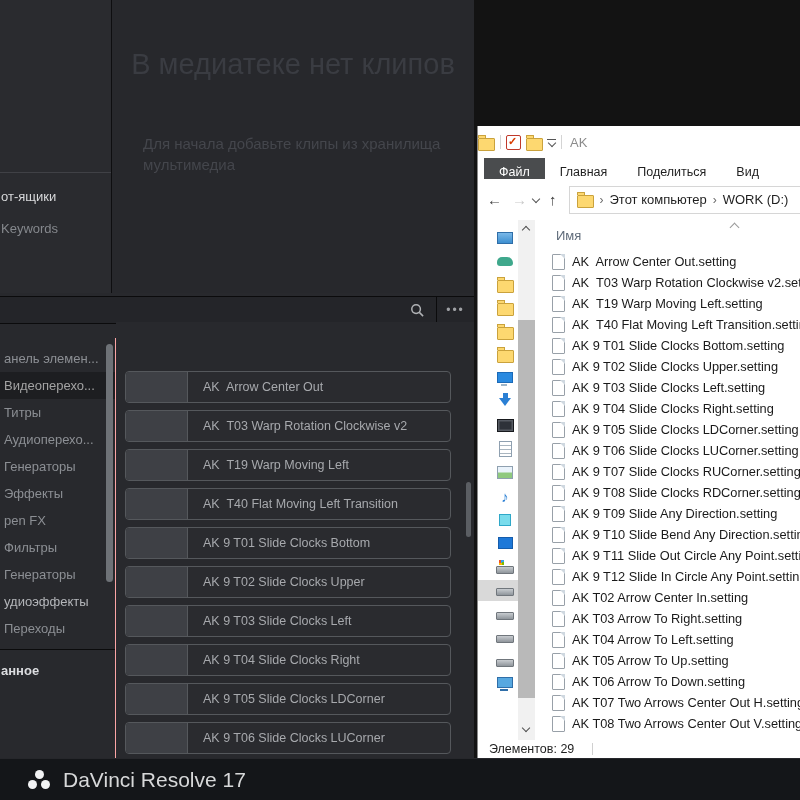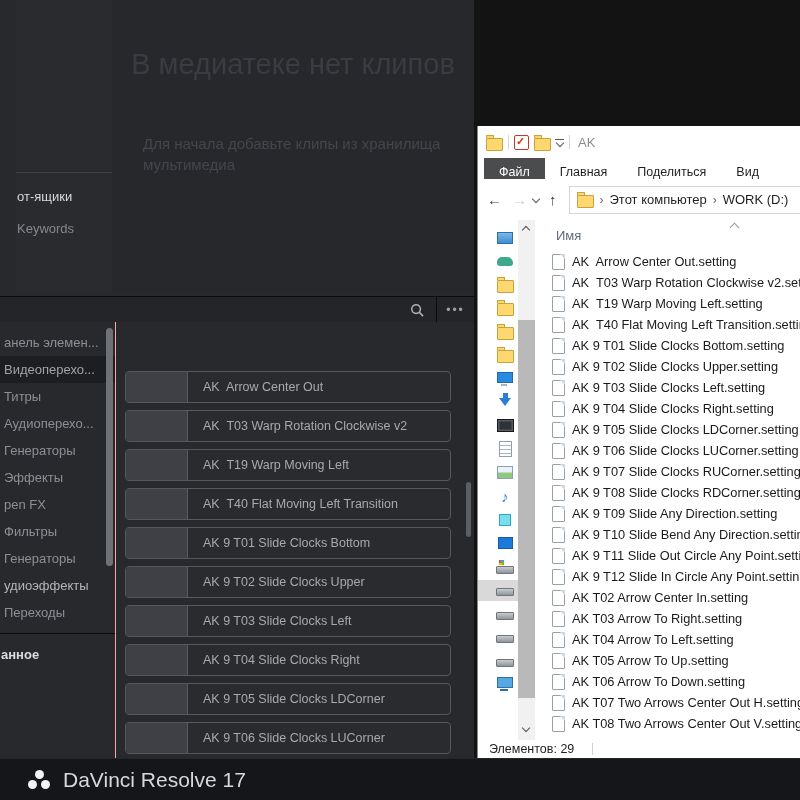--- a/index.html
+++ b/index.html
@@ -1,37 +1,37 @@
 <!DOCTYPE html>
 <html><head>
 <meta charset="utf-8">
 <style>
   html,body{margin:0;padding:0;}
   body{width:800px;height:800px;position:relative;overflow:hidden;background:#131313;
        font-family:"Liberation Sans",sans-serif;-webkit-font-smoothing:antialiased;}
   
   .rv{position:absolute;left:0;top:0;width:474px;height:758px;background:#28292d;}
   .rv-top{position:absolute;left:0;top:0;width:474px;height:293px;}
-  .bins{position:absolute;left:16px;top:0;width:111px;height:293px;background:#2a2b2f;border-right:1px solid #0e0e10;}
+  .bins{position:absolute;left:0;top:0;width:111px;height:293px;background:#2a2b2f;border-right:1px solid #0e0e10;}
   .bins-div{position:absolute;left:0;top:172px;width:111px;height:0;border-top:1px solid #404146;}
   .bins-list{position:absolute;left:0;top:180px;width:111px;}
   .bin-item{height:32px;display:flex;align-items:center;padding-left:1px;font-size:13px;color:#85888d;}
   .bin-item.active span{color:#d8d9db;font-weight:500;}
   .media{position:absolute;left:112px;top:0;width:362px;height:293px;background:#27282c;}
   .media-title{position:absolute;left:0;top:48px;width:362px;text-align:center;font-size:29px;color:#3a3c42;}
   .media-sub{position:absolute;left:31px;top:133px;width:300px;text-align:left;font-size:15px;line-height:21px;color:#44464c;}
   
   .fx-toolbar{position:absolute;left:0;top:296px;width:474px;height:26px;background:#242529;
               border-top:1px solid #0b0b0c;border-bottom:1px solid #0b0b0c;
               display:flex;align-items:center;justify-content:flex-end;}
   .fx-search{width:38px;height:100%;display:flex;align-items:center;justify-content:center;}
   .fx-vdiv{width:1px;height:100%;background:#0b0b0c;}
   .fx-dots{width:37px;text-align:center;color:#9fa1a5;font-size:12px;letter-spacing:2px;}
   
-  .fx-side{position:absolute;left:0;top:322px;width:115px;height:436px;background:#28292d;border-right:5px solid #fca5a5;}
+  .fx-side{position:absolute;left:0;top:338px;width:115px;height:436px;background:#28292d;border-right:5px solid #fca5a5;}
   .fx-list{position:absolute;left:0;top:7px;width:115px;}
   .fx-item{height:27px;display:flex;align-items:center;padding-left:4px;font-size:13px;color:#8c8f94;}
   .fx-item.selected{background:#1d1e21;}
   .fx-item.selected span{color:#a3a3a3;font-weight:500;}
   .fx-item.bright span{color:#b4b6ba;}
   .fx-scroll{position:absolute;right:2px;top:6px;width:7px;height:238px;border-radius:3.5px;background:#6e7277;}
   .fx-fav-div{position:absolute;left:0;top:311px;width:115px;border-top:1px solid #0b0b0c;}
   .fx-fav{position:absolute;left:0;top:319px;width:115px;height:27px;display:flex;align-items:center;padding-left:1px;
           font-size:13px;color:#dcdde0;font-weight:600;}
   
@@ -42,21 +42,21 @@
   .trp-chev{position:absolute;right:16px;top:18px;}
   .trp-list{position:absolute;left:9px;top:49px;width:326px;}
   .tr-item{height:30px;margin-bottom:7px;border:1px solid #55585c;border-radius:4px;background:#2a2b2f;
            display:flex;align-items:stretch;overflow:hidden;}
   .tr-thumb{width:61px;background:#3e4045;border-right:1px solid #55585c;}
   .tr-label{flex:1;display:flex;align-items:center;padding-left:15px;font-size:12.5px;color:#a7a9ad;white-space:pre;}
   .trp-scroll{position:absolute;right:3px;top:160px;width:5px;height:55px;border-radius:2.5px;background:#5b5e63;}
   
   .ex{position:absolute;left:477px;top:126px;width:323px;height:632px;background:#fff;color:#1e1e1e;
       border-left:1px solid #8a8a8a;font-size:13px;}
-  .ex-titlebar{position:absolute;left:0;top:0;width:100%;height:32px;display:flex;align-items:center;padding-left:8px;box-sizing:border-box;gap:5px;}
+  .ex-titlebar{position:absolute;left:0;top:0;width:100%;height:32px;display:flex;align-items:center;padding-left:0;box-sizing:border-box;gap:5px;}
   .tb-sep{width:1px;height:14px;background:#d4d4d4;}
   .ex-title{color:#8b8b8b;font-size:13px;margin-left:3px;}
   .folder-ico{width:15px;height:11px;background:#fdd870;border:1px solid #caa23c;border-radius:1px;position:relative;margin-top:4px;}
   .folder-ico::before{content:"";position:absolute;top:-4px;left:-1px;width:6px;height:2px;background:#fdd870;
                       border:1px solid #caa23c;border-bottom:none;border-radius:1px 1px 0 0;}
   .check-ico{width:13px;height:13px;background:#fff;border:1px solid #c0392b;border-radius:2px;position:relative;}
   .check-ico::before{content:"✓";position:absolute;left:1px;top:-1px;color:#d83b01;font-size:11px;font-weight:bold;}
   .qat-drop{display:flex;flex-direction:column;align-items:center;gap:2px;margin-left:-1px;}
   .qat-bar{width:9px;border-top:1px solid #555;}
   .chev-down{width:5px;height:5px;border-right:1.5px solid #555;border-bottom:1.5px solid #555;transform:rotate(45deg);margin-top:-2px;}

